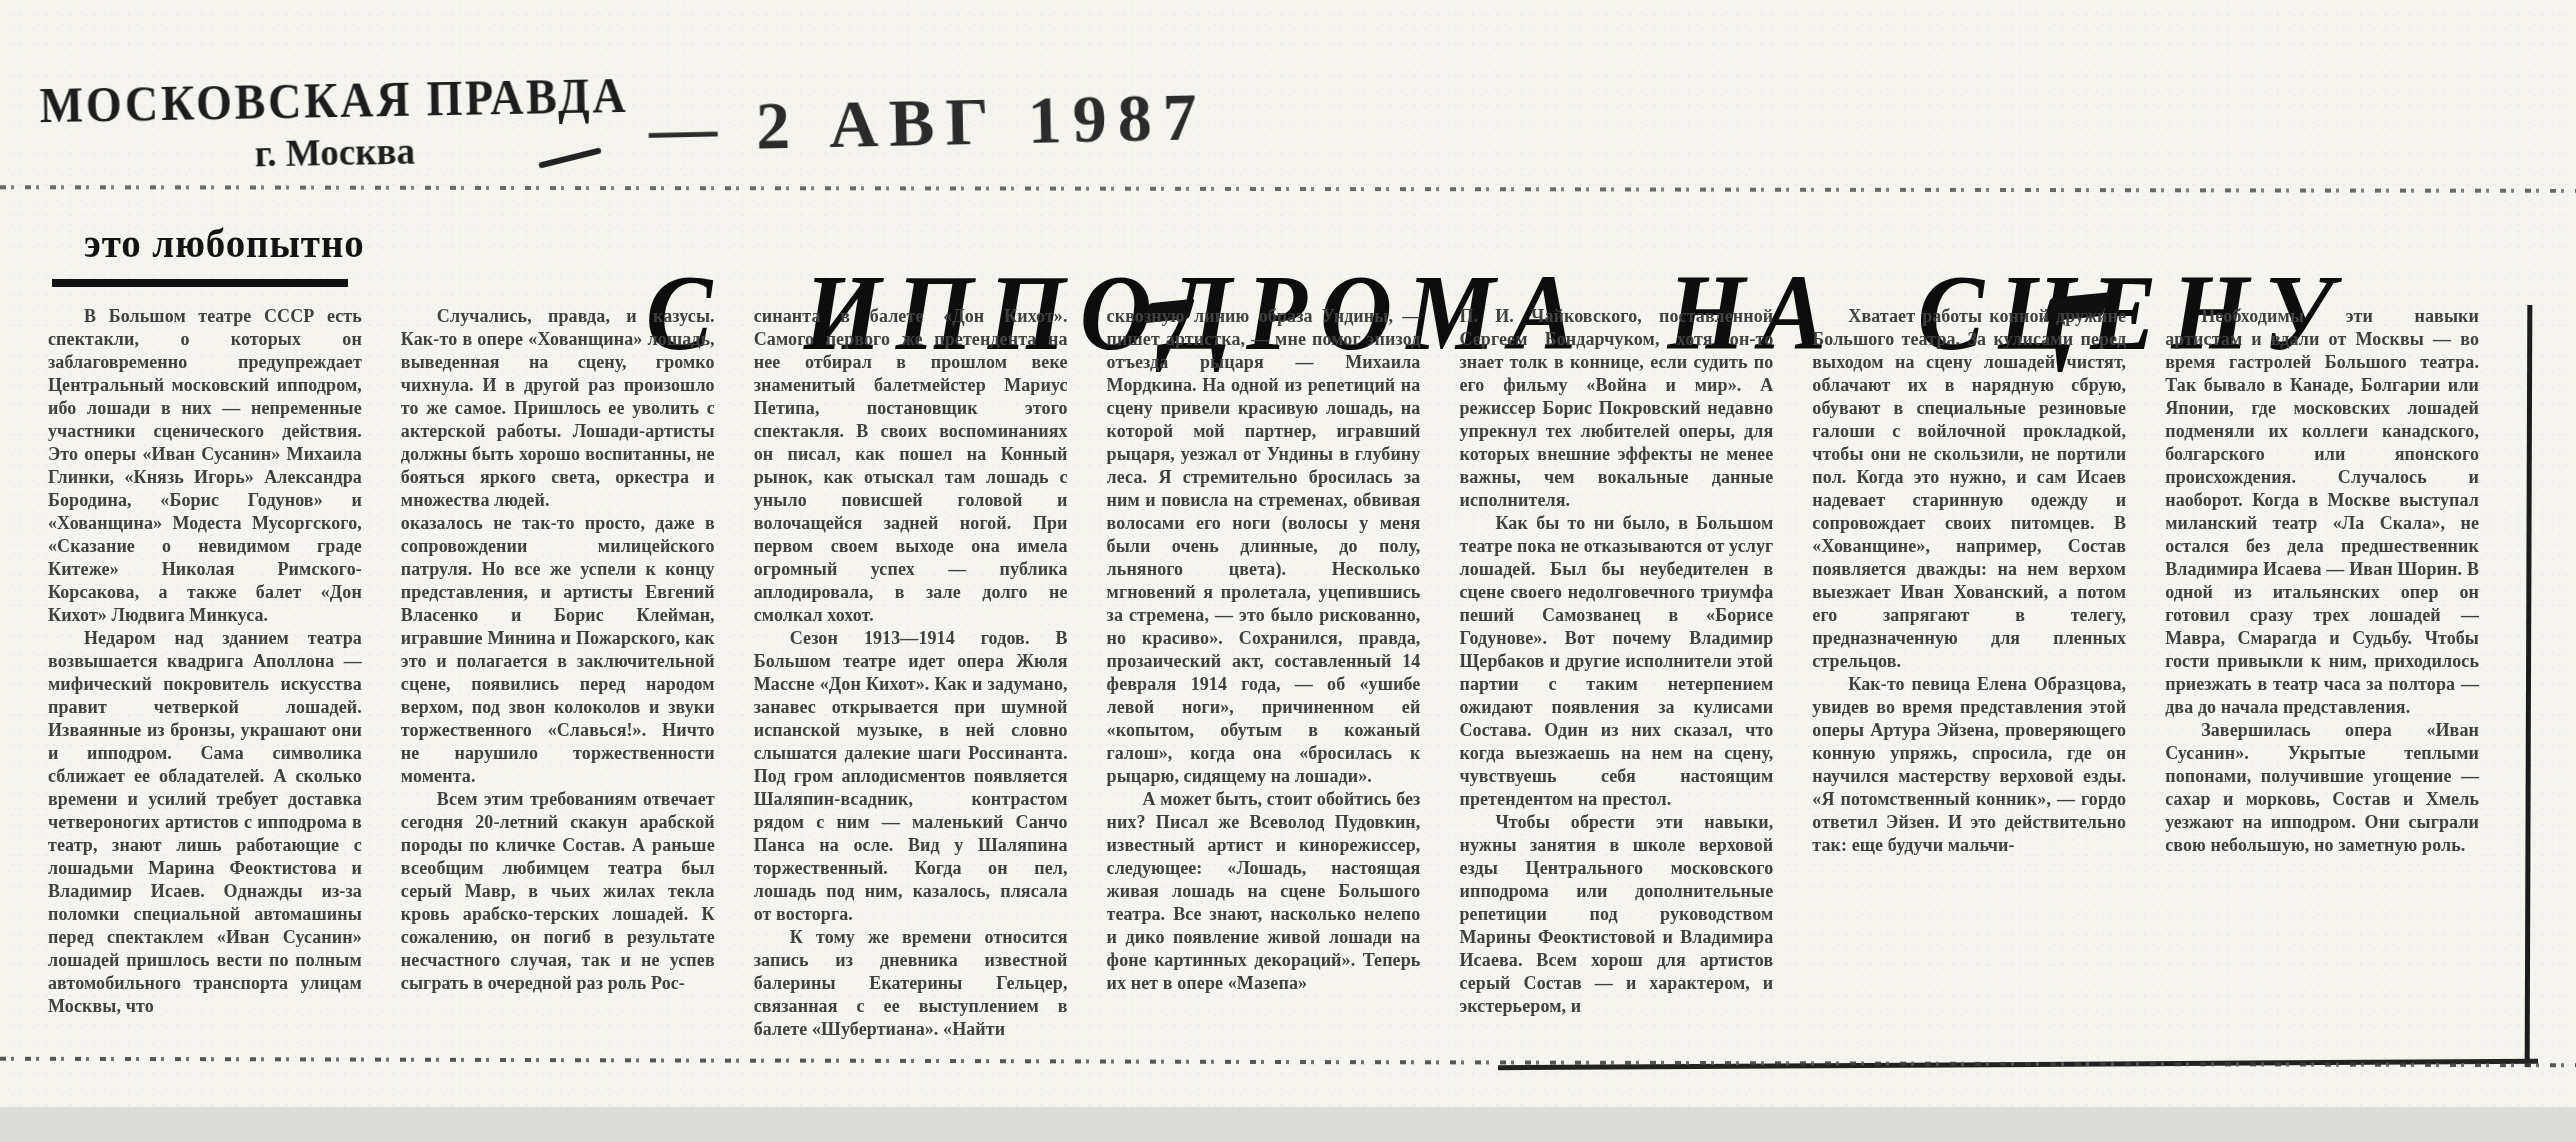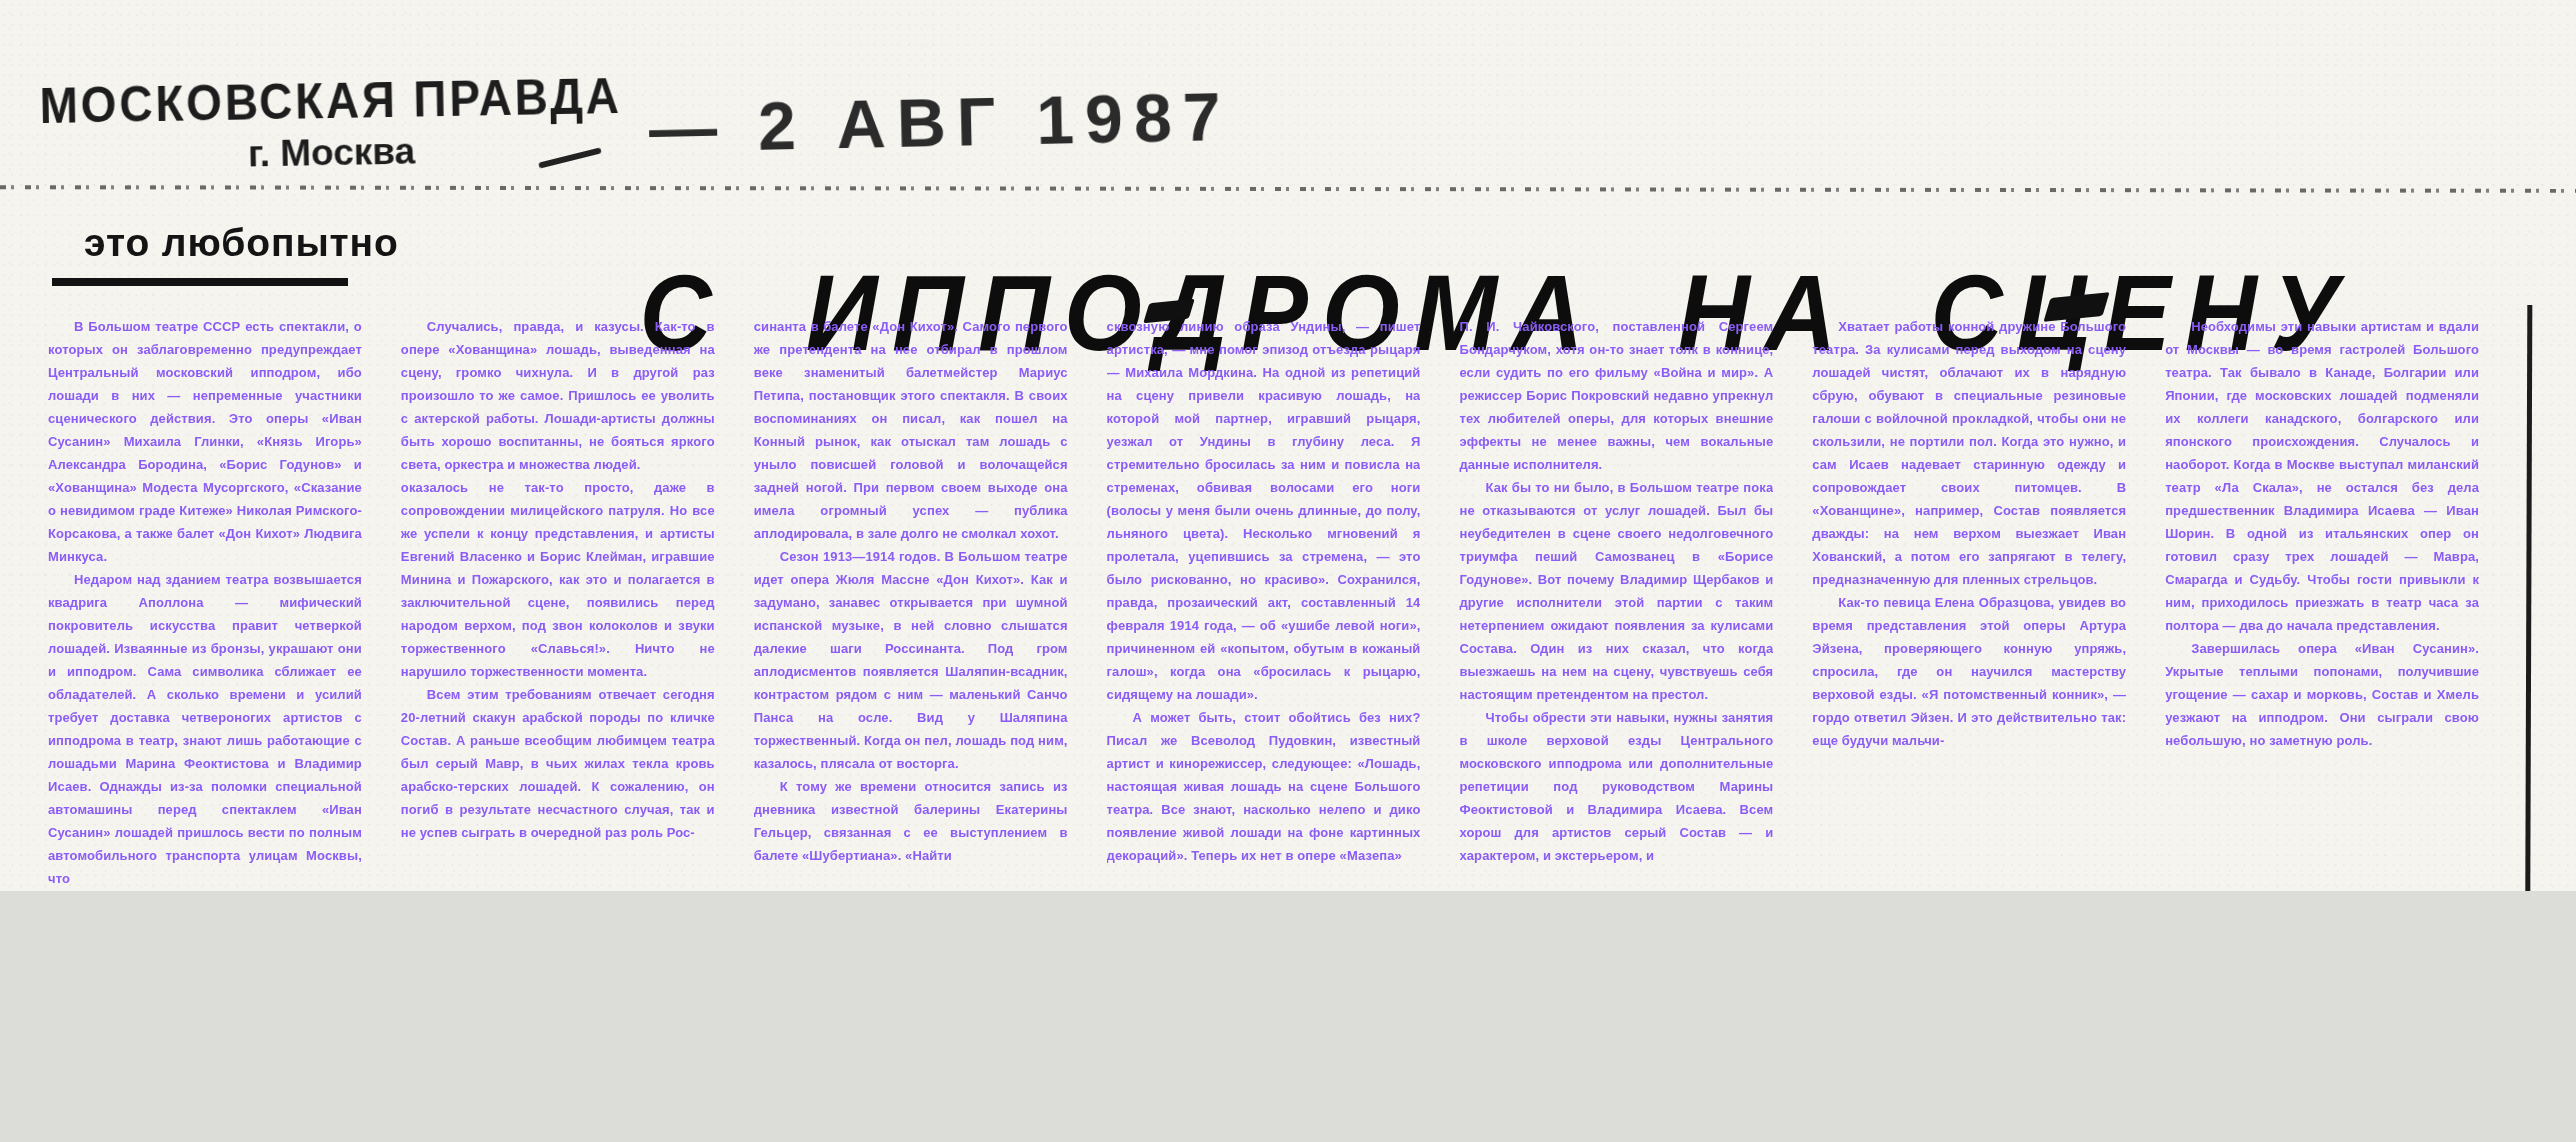--- a/index.html
+++ b/index.html
@@ -1,17 +1,17 @@
 <!DOCTYPE html>
 <html lang="ru" style="font-size:14.7px"><head>
 <meta charset="utf-8">
 <style>
   html,body{margin:0;padding:0;background:#dcdcd8;}
-  .page{position:relative;width:2576px;height:891px;background:#f5f4ef;overflow:hidden;
-        font-family:Liberation Sans, sans-serif;color:#161616;}
+  .page{position:relative;width:2576px;height:1107px;background:#f5f4ef;overflow:hidden;
+        font-family:Liberation Serif, serif;color:#161616;}
   .page::before{content:"";position:absolute;inset:0;pointer-events:none;
         background-image:radial-gradient(rgba(0,0,0,0.035) 0.9px,transparent 1.1px),
                          radial-gradient(rgba(0,0,0,0.03) 0.9px,transparent 1.1px);
         background-size:8.3px 10px,12px 15.6px;background-position:0 0,3.7px 5.5px;}
 
   
   .stamp{position:absolute;left:40px;top:74px;transform:rotate(-1deg);
          color:#1d1d1d;filter:blur(0.6px);}
   .stamp-line1{font-size:46px;font-weight:bold;letter-spacing:2.8px;transform:scaleY(1.08);}
   .stamp-line2{font-size:37px;font-weight:bold;text-align:center;margin-top:3.7px;}
@@ -41,22 +41,22 @@
 
   
   .headline{position:absolute;left:635px;top:190px;width:1776px;text-align:center;
         font-size:103px;line-height:1;font-weight:bold;font-style:italic;
         letter-spacing:14.7px;word-spacing:39px;color:#0d0d0d;white-space:nowrap;
         transform:scaleX(0.97) scaleY(1.05);transform-origin:left top;}
 
   
   .columns{position:absolute;left:48px;top:305px;width:2431px;height:765px;
         display:flex;gap:39px;}
-  .col{flex:1;font-size:13px;line-height:23px;font-weight:bold;text-align:justify;
-        color:#8b5cf6;overflow:hidden;letter-spacing:0.1px;hyphens:auto;margin-top:10px;}
+  .col{flex:1;font-size:18px;line-height:23px;font-weight:bold;text-align:justify;
+        color:#404040;overflow:hidden;letter-spacing:0.1px;hyphens:auto;}
   .col p.para{margin:0;text-indent:2em;}
   .col p.noindent{text-indent:0;}
 </style>
 </head>
 <body>
 
 <div class="page">
 
   <div class="stamp">
     <div class="stamp-line1">МОСКОВСКАЯ ПРАВДА</div>

